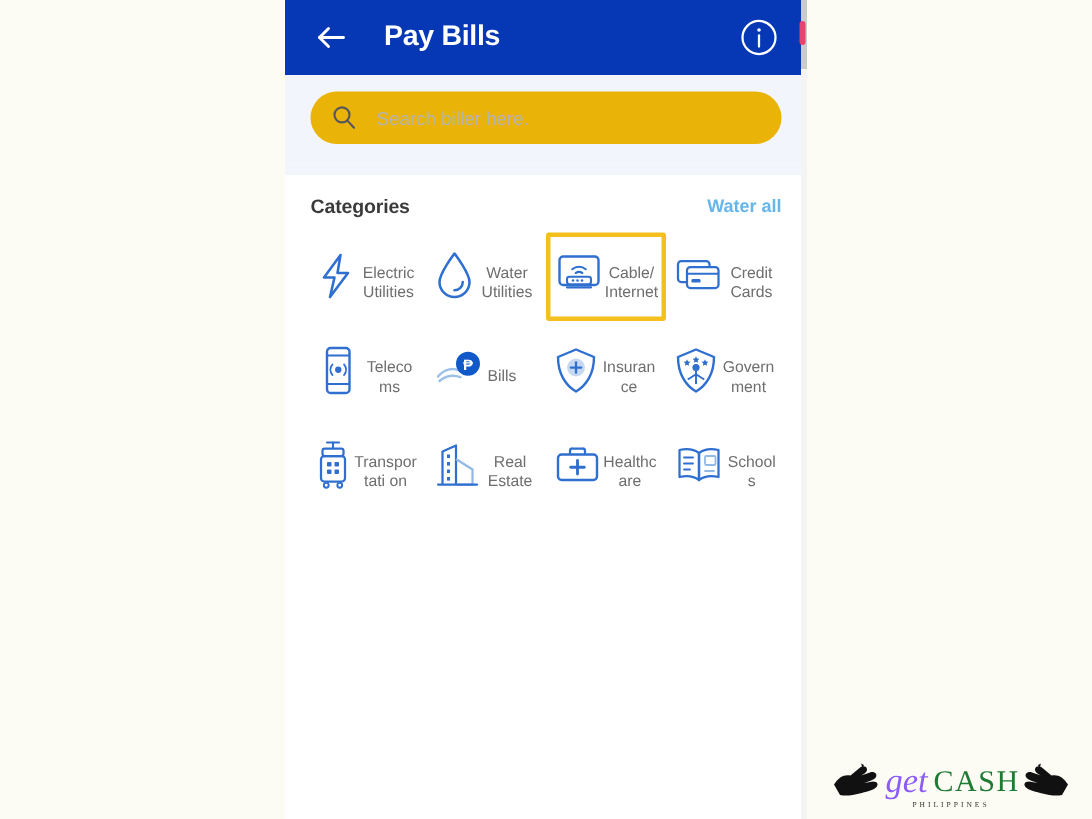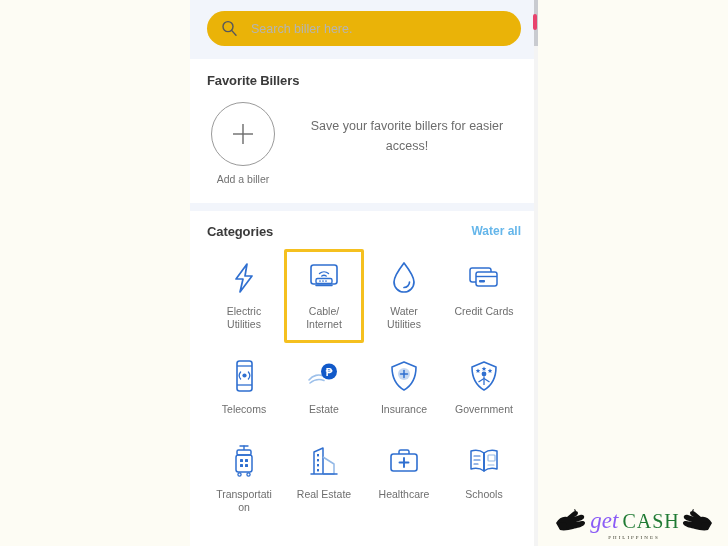--- a/index.html
+++ b/index.html
@@ -175,21 +175,21 @@
     cursor: pointer;
   }
   .cat-grid {
     display: grid;
     grid-template-columns: repeat(4, 1fr);
     row-gap: 4px;
     margin-top: 10px;
   }
   .cat-item {
     display: flex;
-    flex-direction: column;
+    flex-direction: row;
     align-items: center;
     padding: 8px 2px 9px 2px;
     box-sizing: border-box;
     border: 3px solid transparent;
     border-radius: 2px;
     cursor: pointer;
   }
   .cat-item.selected {
     border-color: #f5c01f;
   }
@@ -276,96 +276,97 @@
     width: 34px;
     height: 30px;
     flex: 0 0 auto;
   }
 </style>
 </head>
 <body>
 
 <div id="phone">
 
+  <div class="appbar">
+    <div class="appbar-back">
+      <svg width="22" height="18" viewBox="0 0 22 18">
+        <path d="M9 3 L3 9 L9 15" fill="none" stroke="#ffffff" stroke-width="1.9" stroke-linecap="round" stroke-linejoin="round"></path>
+        <line x1="3" y1="9" x2="19" y2="9" stroke="#ffffff" stroke-width="1.9" stroke-linecap="round"></line>
+      </svg>
+    </div>
+    <div class="appbar-title">Pay Bills</div>
+    <div class="appbar-info">
+      <svg width="26" height="26" viewBox="0 0 26 26">
+        <circle cx="13" cy="13" r="11" fill="none" stroke="#ffffff" stroke-width="1.5"></circle>
+        <circle cx="13" cy="8" r="1.2" fill="#ffffff"></circle>
+        <line x1="13" y1="11.5" x2="13" y2="19" stroke="#ffffff" stroke-width="1.5" stroke-linecap="round"></line>
+      </svg>
+    </div>
+  </div>
 
   <div class="search-section">
     <div class="search-box">
       <span class="search-icon">
         <svg width="17" height="17" viewBox="0 0 17 17">
           <circle cx="7" cy="6.6" r="5" fill="none" stroke="#55575c" stroke-width="1.4"></circle>
           <line x1="10.6" y1="10.4" x2="15" y2="15.2" stroke="#55575c" stroke-width="1.4" stroke-linecap="round"></line>
         </svg>
       </span>
       <input class="search-input" type="text" placeholder="Search biller here." style="">
     </div>
   </div>
 
-  <div class="card fav-card">
-    <div class="section-title">Favorite Billers</div>
-    <div class="fav-body">
-      <div class="fav-add">
-        <div class="fav-circle">
-          <svg width="26" height="26" viewBox="0 0 26 26">
-            <line x1="13" y1="3" x2="13" y2="23" stroke="#6a6a6a" stroke-width="1.4"></line>
-            <line x1="3" y1="13" x2="23" y2="13" stroke="#6a6a6a" stroke-width="1.4"></line>
-          </svg>
-        </div>
-        <div class="fav-add-label">Add a biller</div>
-      </div>
-      <div class="fav-text">Save your favorite billers for easier access!</div>
-    </div>
-  </div>
 
   <div class="divider-gap"></div>
 
   <div class="card cat-card">
     <div class="cat-head">
       <div class="section-title">Categories</div>
       <div class="view-all">Water all</div>
     </div>
 
     <div class="cat-grid">
 
       <div class="cat-item">
         <span class="cat-icon">
           <svg width="30" height="32" viewBox="0 0 30 32">
             <path d="M18 2 L7 17 L14 17 L11 30 L23 14 L16 14 Z" fill="none" stroke="#2f6fd0" stroke-width="1.7" stroke-linejoin="round"></path>
           </svg>
         </span>
         <span class="cat-label">Electric Utilities</span>
+      </div>
+
+      <div class="cat-item">
+        <span class="cat-icon">
+          <svg width="28" height="34" viewBox="0 0 28 34">
+            <path d="M14 2 C14 2 4 15 4 21 A10 10 0 0 0 24 21 C24 15 14 2 14 2 Z" fill="none" stroke="#2f6fd0" stroke-width="1.7" stroke-linejoin="round"></path>
+            <path d="M19.5 21 A5.5 5.5 0 0 1 14 26.5" fill="none" stroke="#2f6fd0" stroke-width="1.7" stroke-linecap="round"></path>
+          </svg>
+        </span>
+        <span class="cat-label">Water Utilities</span>
       </div>
 
       <div class="cat-item selected">
         <span class="cat-icon">
           <svg width="34" height="30" viewBox="0 0 34 30">
             <rect x="4" y="2" width="26" height="19" rx="2.5" fill="none" stroke="#2f6fd0" stroke-width="1.6"></rect>
             <path d="M12.5 10.5 A7 7 0 0 1 21.5 10.5" fill="none" stroke="#2f6fd0" stroke-width="1.4" stroke-linecap="round"></path>
             <path d="M14.8 13 A4 4 0 0 1 19.2 13" fill="none" stroke="#2f6fd0" stroke-width="1.4" stroke-linecap="round"></path>
             <rect x="9" y="15.5" width="16" height="5" rx="1.6" fill="#ffffff" stroke="#2f6fd0" stroke-width="1.4"></rect>
             <circle cx="13" cy="18" r="0.85" fill="#2f6fd0"></circle>
             <circle cx="16" cy="18" r="0.85" fill="#2f6fd0"></circle>
             <circle cx="19" cy="18" r="0.85" fill="#2f6fd0"></circle>
             <line x1="9" y1="22.5" x2="25" y2="22.5" stroke="#2f6fd0" stroke-width="1.5" stroke-linecap="round"></line>
           </svg>
         </span>
         <span class="cat-label">Cable/ Internet</span>
       </div>
 
       <div class="cat-item">
         <span class="cat-icon">
-          <svg width="28" height="34" viewBox="0 0 28 34">
-            <path d="M14 2 C14 2 4 15 4 21 A10 10 0 0 0 24 21 C24 15 14 2 14 2 Z" fill="none" stroke="#2f6fd0" stroke-width="1.7" stroke-linejoin="round"></path>
-            <path d="M19.5 21 A5.5 5.5 0 0 1 14 26.5" fill="none" stroke="#2f6fd0" stroke-width="1.7" stroke-linecap="round"></path>
-          </svg>
-        </span>
-        <span class="cat-label">Water Utilities</span>
-      </div>
-
-      <div class="cat-item">
-        <span class="cat-icon">
           <svg width="34" height="28" viewBox="0 0 34 28">
             <rect x="3" y="4" width="21" height="14" rx="2.2" fill="#ffffff" stroke="#2f6fd0" stroke-width="1.5"></rect>
             <rect x="9" y="8" width="21" height="14" rx="2.2" fill="#ffffff" stroke="#2f6fd0" stroke-width="1.5"></rect>
             <line x1="9" y1="12.5" x2="30" y2="12.5" stroke="#2f6fd0" stroke-width="1.4"></line>
             <rect x="12" y="16" width="6" height="2.4" rx="0.8" fill="#2f6fd0"></rect>
           </svg>
         </span>
         <span class="cat-label">Credit Cards</span>
       </div>
 
@@ -385,21 +386,21 @@
 
       <div class="cat-item">
         <span class="cat-icon">
           <svg width="34" height="28" viewBox="0 0 34 28">
             <path d="M2 18 C6 13 12 12 16 14 L21 16" fill="none" stroke="#9dc0ea" stroke-width="1.6" stroke-linecap="round"></path>
             <path d="M3 21 C8 17 13 17 17 18.5" fill="none" stroke="#9dc0ea" stroke-width="1.6" stroke-linecap="round"></path>
             <circle cx="22" cy="9.5" r="8" fill="#1159c9"></circle>
             <text x="22" y="13.6" font-family="'Liberation Sans',sans-serif" font-size="10" font-weight="bold" fill="#ffffff" text-anchor="middle">₱</text>
           </svg>
         </span>
-        <span class="cat-label">Estate</span>
+        <span class="cat-label">Bills</span>
       </div>
 
       <div class="cat-item">
         <span class="cat-icon">
           <svg width="30" height="32" viewBox="0 0 30 32">
             <path d="M15 2 L27 7 C27 18 22 26 15 30 C8 26 3 18 3 7 Z" fill="none" stroke="#2f6fd0" stroke-width="1.6" stroke-linejoin="round"></path>
             <circle cx="15" cy="14" r="6" fill="#c7d9f2"></circle>
             <line x1="15" y1="10.5" x2="15" y2="17.5" stroke="#2f6fd0" stroke-width="1.5" stroke-linecap="round"></line>
             <line x1="11.5" y1="14" x2="18.5" y2="14" stroke="#2f6fd0" stroke-width="1.5" stroke-linecap="round"></line>
           </svg>

